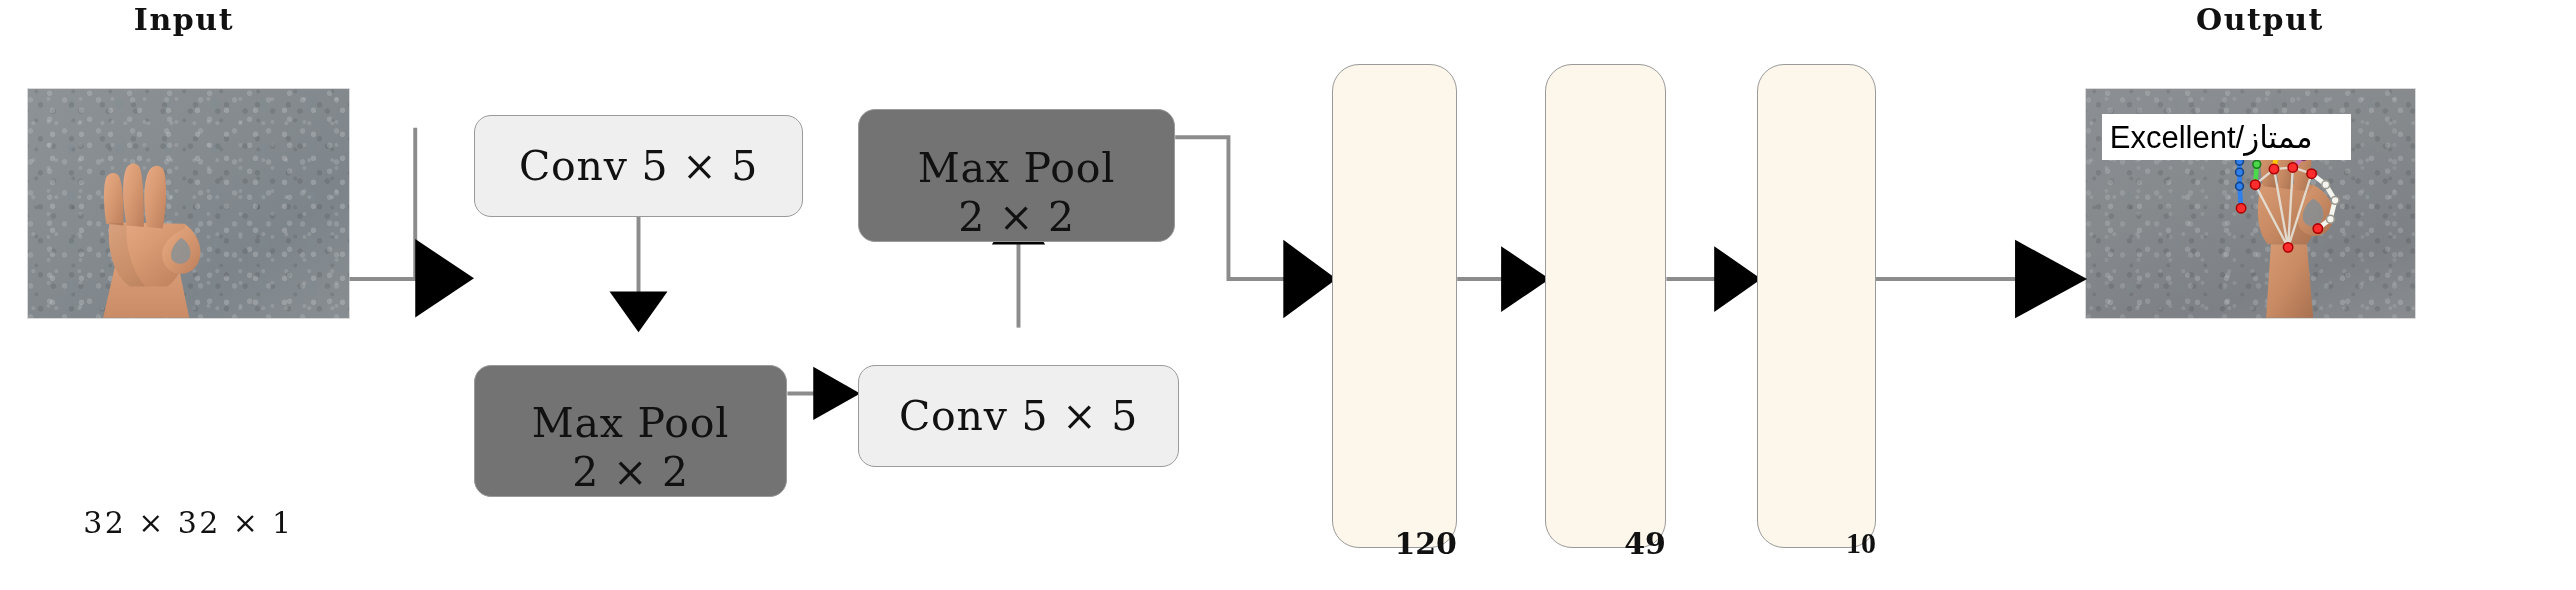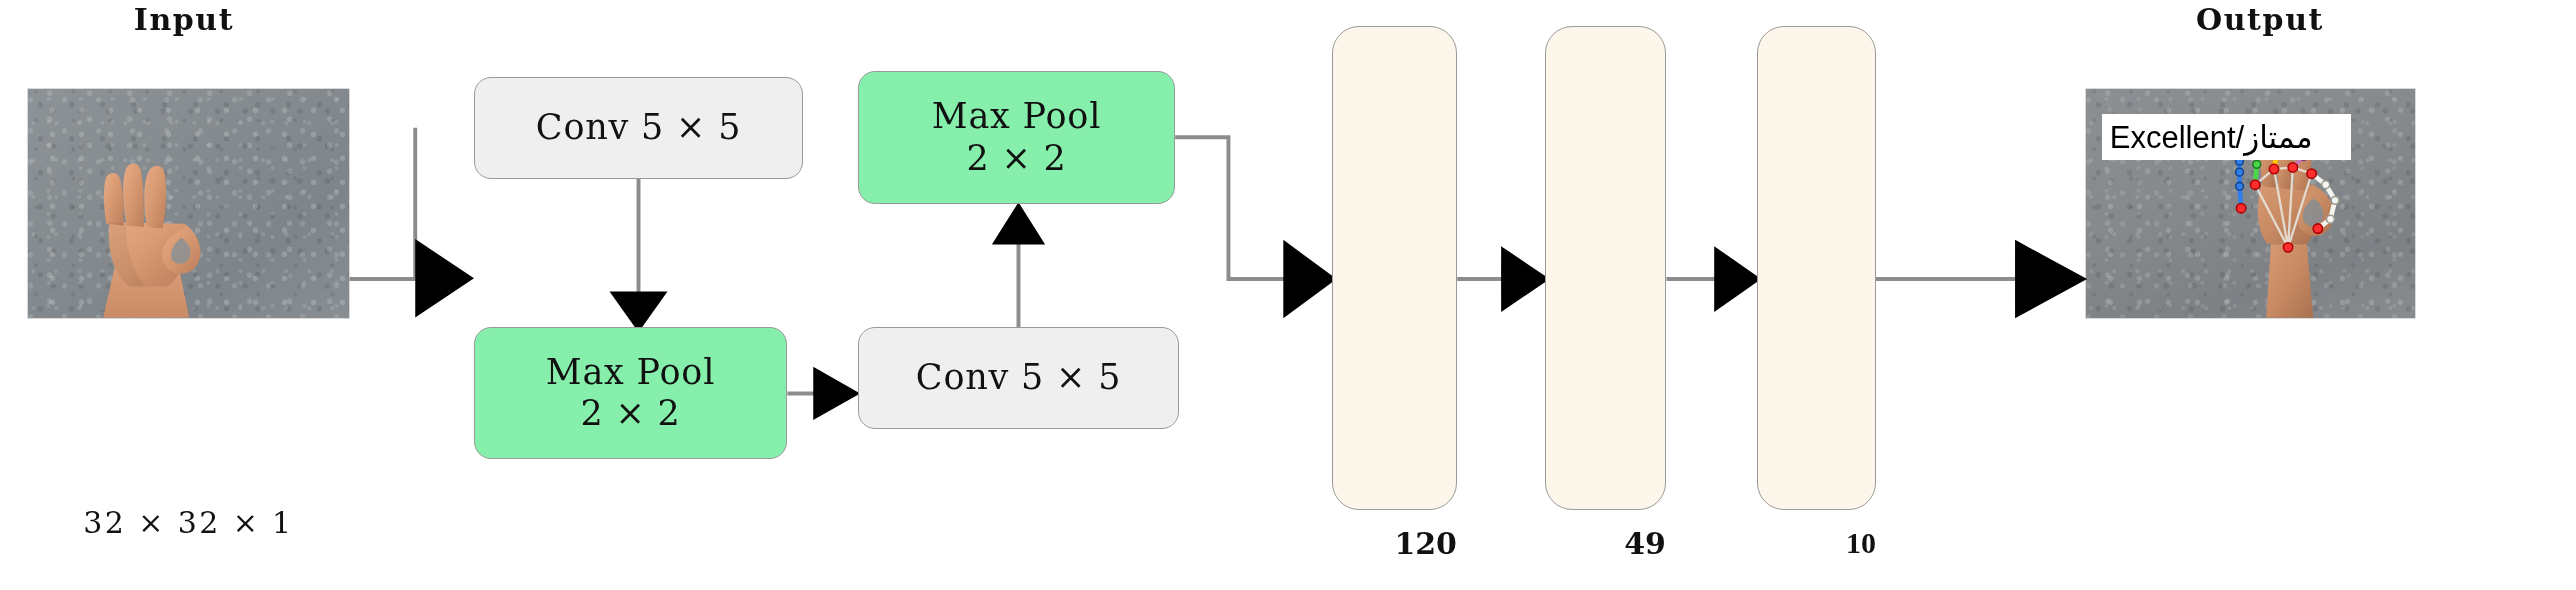--- a/index.html
+++ b/index.html
@@ -115,27 +115,28 @@
   .node {
     position: absolute;
     box-sizing: border-box;
     border: 1.6px solid #9a9a9a;
     border-radius: 17px;
     display: flex;
     align-items: center;
     justify-content: center;
     text-align: center;
     font-family: "DejaVu Serif", "Liberation Serif", serif;
-    font-size: 35px;
+    font-size: 41px;
     color: #111111;
     line-height: 1.18;
     letter-spacing: 0.8px;
+    margin-top: 38px;
   }
   .node.conv { background: #efefef; }
-  .node.pool { background: #86efac; }
+  .node.pool { background: #737373; align-items: flex-end; }
   .node.fc   { background: #fdf6eb; border-radius: 27px; }
 
   #node-conv1 { left: 474px;  top: 77px;  width: 329px; height: 102px; }
   #node-pool1 { left: 474px;  top: 327px; width: 313px; height: 132px; }
   #node-conv2 { left: 858px; top: 327px; width: 321px; height: 102px; }
   #node-pool2 { left: 858px; top: 71px;  width: 317px; height: 133px; }
 
   #node-fc1 { left: 1332px; top: 26px; width: 125px; height: 484px; }
   #node-fc2 { left: 1545px; top: 26px; width: 121px; height: 484px; }
   #node-fc3 { left: 1757px; top: 26px; width: 119px; height: 484px; }

